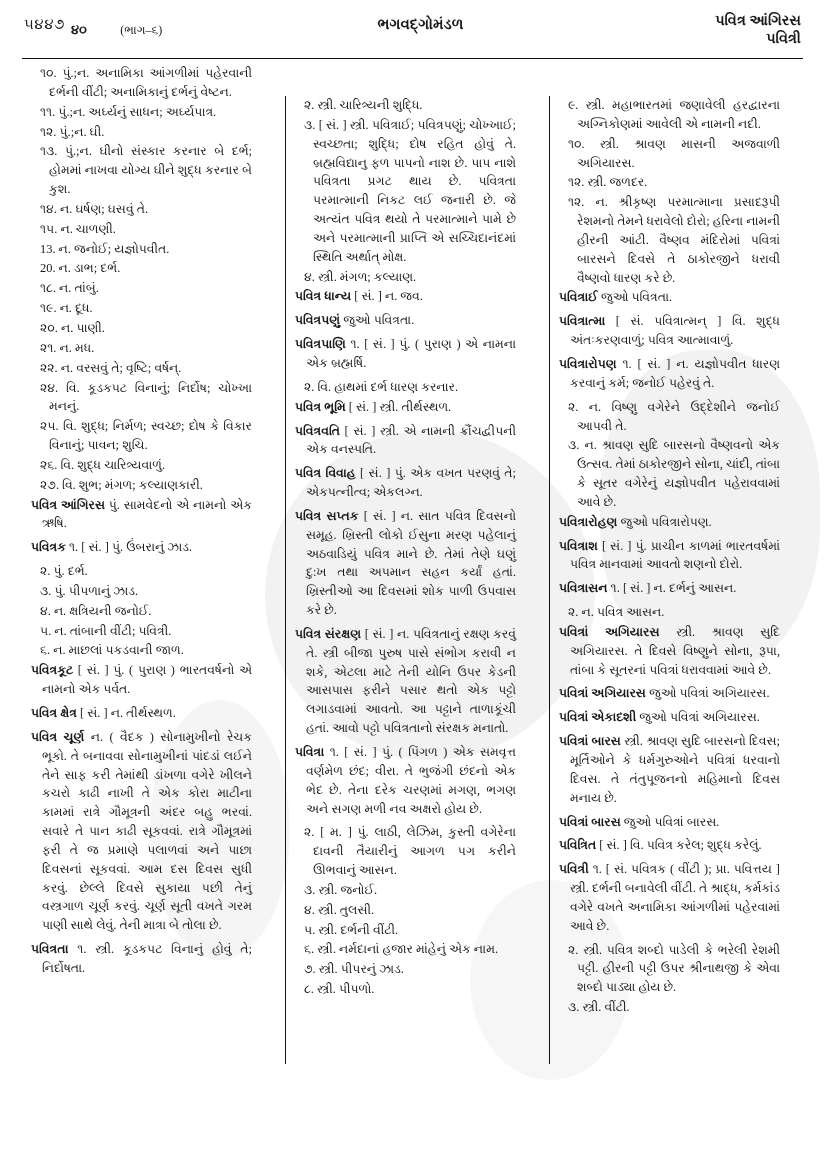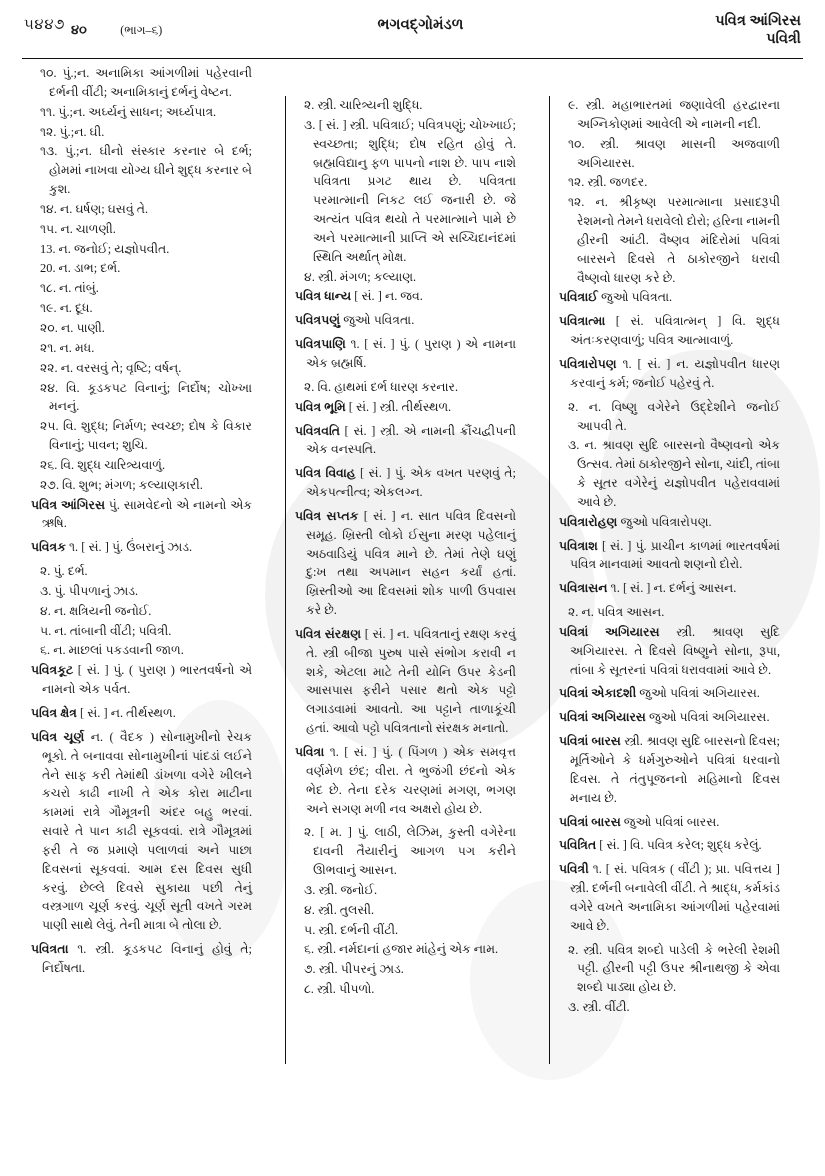--- a/index.html
+++ b/index.html
@@ -222,22 +222,22 @@
           <p class="entry"><span class="hw">પવિત્રાઈ</span> <span>જુઓ પવિત્રતા.</span></p>
           <p class="entry"><span class="hw">પવિત્રાત્મા</span> <span>[ સં. પવિત્રાત્મન્ ] વિ. શુદ્ધ અંતઃકરણવાળું; પવિત્ર આત્માવાળું.</span></p>
           <p class="entry"><span class="hw">પવિત્રારોપણ</span> <span class="num">૧.</span> <span>[ સં. ] ન. યજ્ઞોપવીત ધારણ કરવાનું કર્મ; જનોઈ પહેરવું તે.</span></p>
           <p class="entry sense"><span class="num">૨.</span> <span>ન. વિષ્ણુ વગેરેને ઉદ્દેશીને જનોઈ આપવી તે.</span></p>
           <p class="entry sense"><span class="num">૩.</span> <span>ન. શ્રાવણ સુદિ બારસનો વૈષ્ણવનો એક ઉત્સવ. તેમાં ઠાકોરજીને સોના, ચાંદી, તાંબા કે સૂતર વગેરેનું યજ્ઞોપવીત પહેરાવવામાં આવે છે.</span></p>
           <p class="entry"><span class="hw">પવિત્રારોહણ</span> <span>જુઓ  પવિત્રારોપણ.</span></p>
           <p class="entry"><span class="hw">પવિત્રાશ</span> <span>[ સં. ] પું. પ્રાચીન કાળમાં ભારતવર્ષમાં પવિત્ર માનવામાં આવતો શણનો દોરો.</span></p>
           <p class="entry"><span class="hw">પવિત્રાસન</span> <span class="num">૧.</span> <span>[ સં. ] ન. દર્ભનું આસન.</span></p>
           <p class="entry sense"><span class="num">૨.</span> <span>ન. પવિત્ર આસન.</span></p>
           <p class="entry"><span class="hw">પવિત્રાં અગિયારસ</span> <span>સ્ત્રી.  શ્રાવણ  સુદિ અગિયારસ. તે દિવસે વિષ્ણુને સોના, રૂપા, તાંબા કે સૂતરનાં પવિત્રાં ધરાવવામાં આવે છે.</span></p>
+          <p class="entry"><span class="hw">પવિત્રાં અગિયારસ</span> <span>જુઓ પવિત્રાં અગિયારસ.</span></p>
           <p class="entry"><span class="hw">પવિત્રાં એકાદશી</span> <span>જુઓ પવિત્રાં અગિયારસ.</span></p>
-          <p class="entry"><span class="hw">પવિત્રાં અગિયારસ</span> <span>જુઓ પવિત્રાં અગિયારસ.</span></p>
           <p class="entry"><span class="hw">પવિત્રાં બારસ</span> <span>સ્ત્રી. શ્રાવણ સુદિ બારસનો દિવસ; મૂર્તિઓને કે ધર્મગુરુઓને પવિત્રાં ધરવાનો દિવસ. તે તંતુપૂજનનો મહિમાનો દિવસ મનાય છે.</span></p>
           <p class="entry"><span class="hw">પવિત્રાં બારસ</span> <span>જુઓ પવિત્રાં બારસ.</span></p>
           <p class="entry"><span class="hw">પવિત્રિત</span> <span>[ સં. ] વિ. પવિત્ર કરેલ; શુદ્ધ કરેલું.</span></p>
           <p class="entry"><span class="hw">પવિત્રી</span> <span class="num">૧.</span> <span>[ સં. પવિત્રક ( વીંટી ); પ્રા. પવિત્તય ] સ્ત્રી. દર્ભની બનાવેલી વીંટી. તે શ્રાદ્ધ, કર્મકાંડ વગેરે વખતે અનામિકા આંગળીમાં પહેરવામાં આવે છે.</span></p>
           <p class="entry sense"><span class="num">૨.</span> <span>સ્ત્રી. પવિત્ર શબ્દો પાડેલી કે ભરેલી રેશમી પટ્ટી. હીરની પટ્ટી ઉપર શ્રીનાથજી કે એવા શબ્દો પાડ્યા હોય છે.</span></p>
           <p class="entry sense"><span class="num">૩.</span> <span>સ્ત્રી. વીંટી.</span></p>
         </div>
     </div>
 
     <div class="pg-footer">

